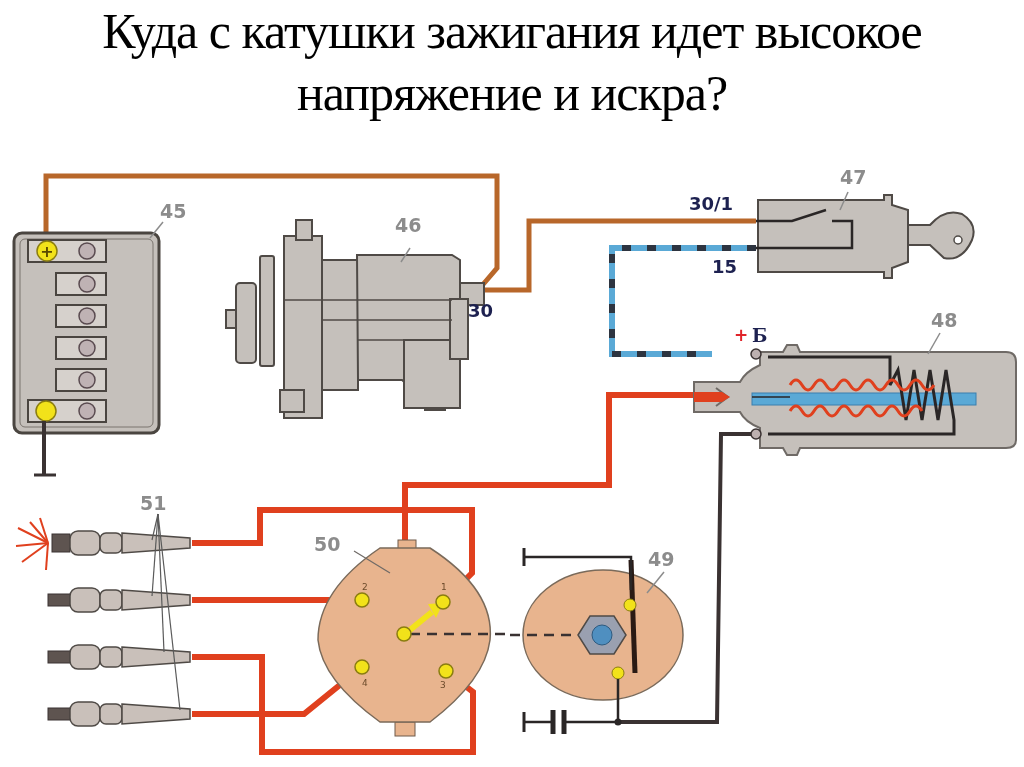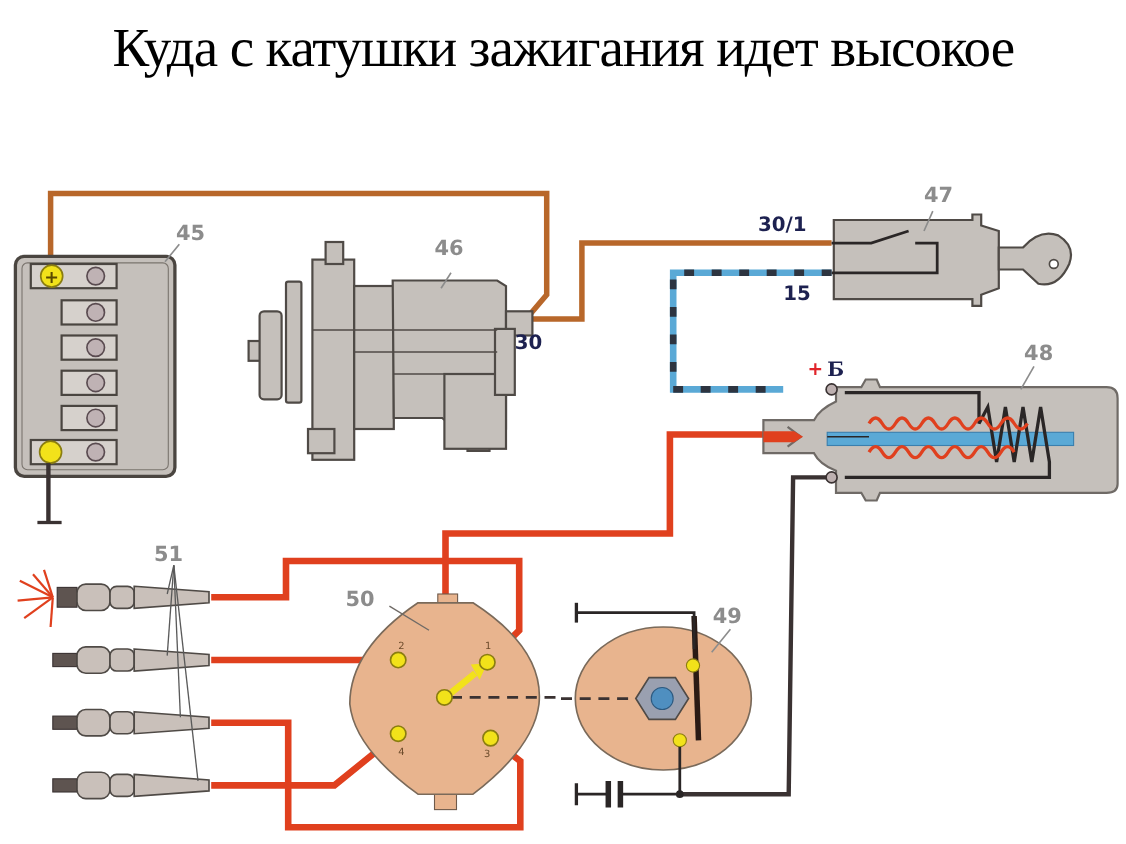--- a/index.html
+++ b/index.html
@@ -1,33 +1,34 @@
 <!DOCTYPE html>
 <html><head>
 <meta charset="utf-8">
 <style>
   html, body { margin: 0; padding: 0; background: #ffffff; }
   body { width: 1024px; height: 767px; position: relative; overflow: hidden; }
   .title {
-    position: absolute; left: 0; top: 12px; width: 1024px;
+    position: absolute; left: 0; top: 0; width: 1024px;
     text-align: center; font-family: "Liberation Serif", "DejaVu Serif", serif;
     font-size: 50px; line-height: 62px; color: #000; letter-spacing: -1px;
   }
   svg.diagram { position: absolute; left: 0; top: 0; }
   .callout { font-family: "DejaVu Sans", sans-serif; font-weight: bold; font-size: 19px; fill: #8c8c8c; }
   .term { font-family: "DejaVu Sans", sans-serif; font-weight: bold; font-size: 18px; fill: #1d2150; }
   .plus { font-family: "DejaVu Sans", sans-serif; font-weight: bold; font-size: 17px; fill: #e0242a; }
   .beh { font-family: "DejaVu Serif", serif; font-weight: bold; font-size: 18px; fill: #1d2150; }
   .pin { font-family: "DejaVu Sans", sans-serif; font-size: 9px; fill: #6b4a2a; }
 </style>
 </head>
 <body>
 
 <div class="title">
   <div>Куда с катушки зажигания идет высокое</div>
+  <div>напряжение и искра?</div>
 </div>
 
 <svg class="diagram" width="1024" height="767" viewBox="0 0 1024 767">
   <defs>
     <pattern id="stripe" patternUnits="userSpaceOnUse" width="22" height="22" patternTransform="rotate(0)">
       <rect width="22" height="22" fill="#5aa9d6"></rect>
       <rect width="8" height="22" fill="#2d3440"></rect>
     </pattern>
   </defs>
 

